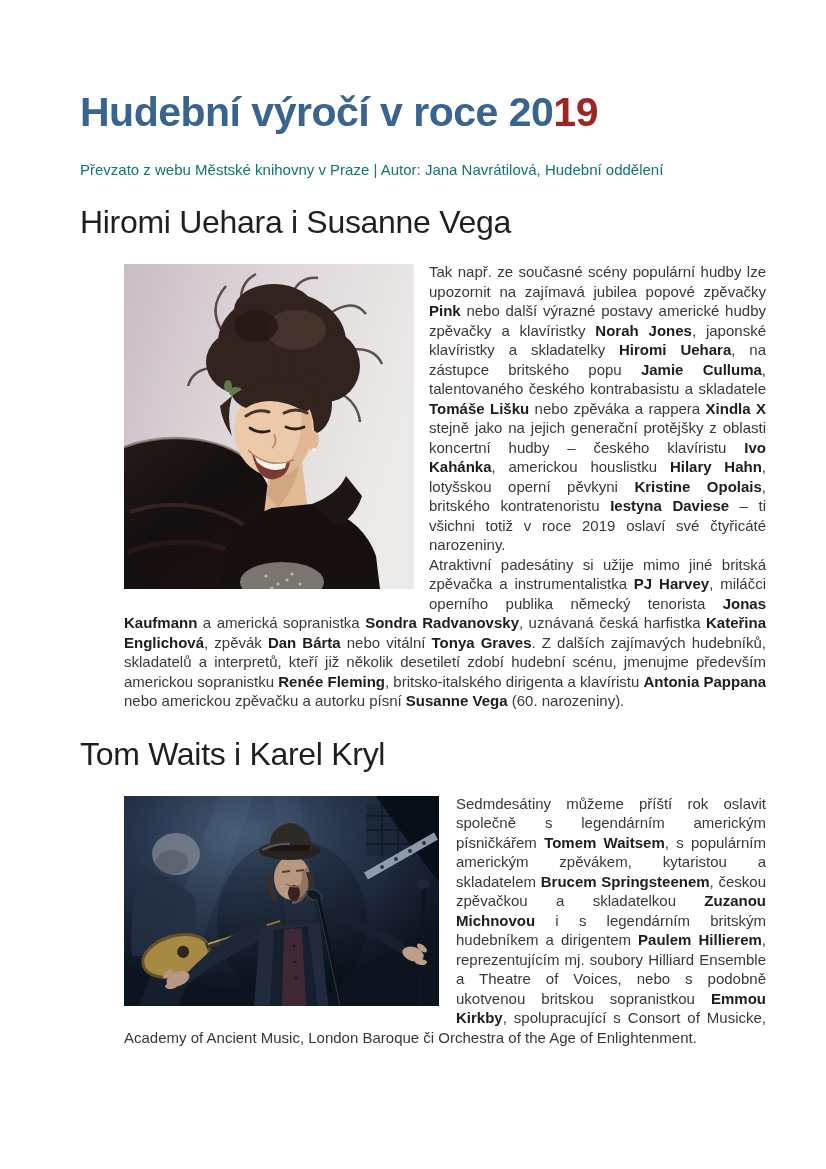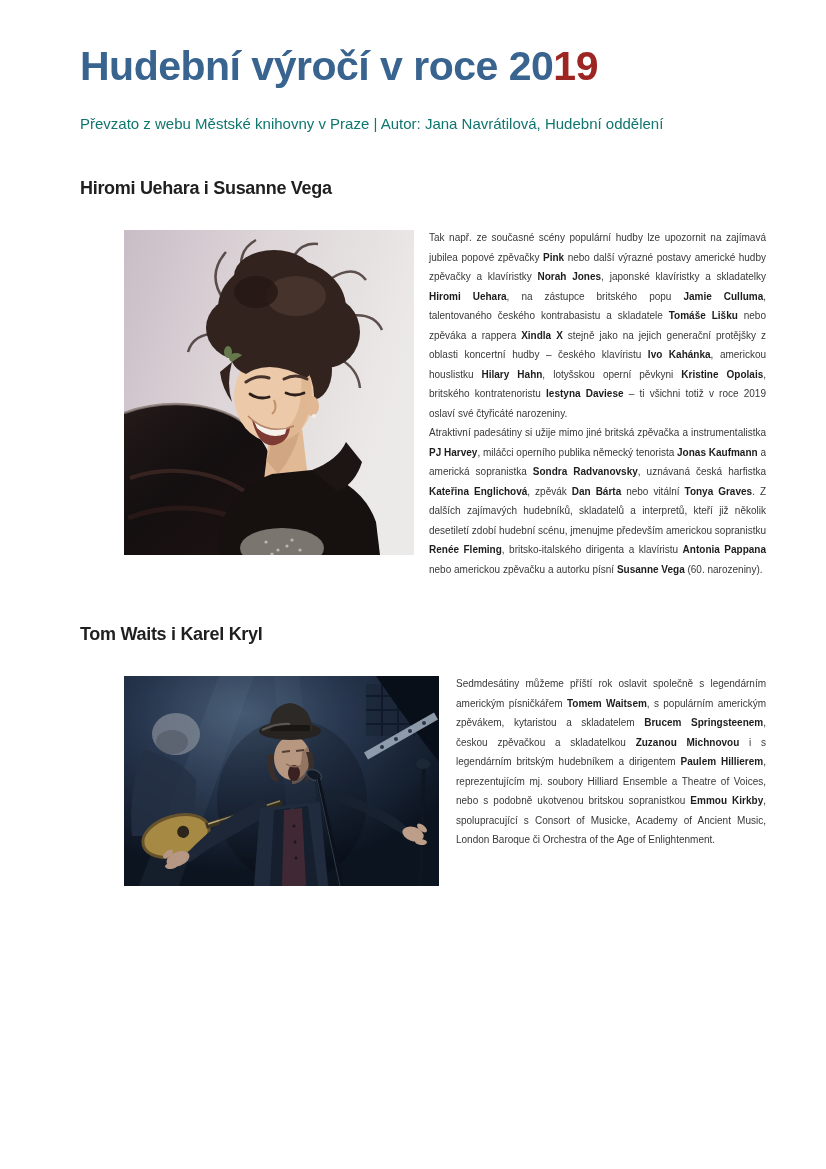--- a/index.html
+++ b/index.html
@@ -7,40 +7,40 @@
     position:relative;
     width:826px;height:1169px;
     background:#ffffff;
     box-sizing:border-box;
     padding:0 60px 0 80px;
     overflow:hidden;
     font-family:"Liberation Sans","DejaVu Sans",sans-serif;
     color:var(--body-text,#383838);
   }
   h1.page-title{
-    margin:0;padding-top:42px;
+    margin:0;padding-top:88px;
     font-size:41px;line-height:48px;
     font-weight:bold;letter-spacing:-0.5px;
     color:var(--title-main,#38648f);
   }
   h1.page-title .accent{color:var(--title-accent,#9e2622);}
   p.byline{
     margin:24px 0 0 0;
     font-size:15px;line-height:19px;
     color:#0f766e;
   }
   h2.section-heading{
-    margin:40px 0 25px 0;
-    font-size:18px;line-height:30px;
-    font-weight:bold;
+    margin:28px 0 25px 0;
+    font-size:32px;line-height:30px;
+    font-weight:normal;
     color:var(--heading,#1f1f1f);
     letter-spacing:-0.3px;
     clear:both;
   }
-  .flow{font-size:10px;line-height:19.5px;padding-left:44px;}
+  .flow{font-size:15px;line-height:19.5px;padding-left:44px;}
   .flow::after{content:"";display:block;clear:both;}
   .para{
     margin:0;
     text-align:justify;
     color:var(--body-text,#383838);
   }
   .para b{color:#1d1d1d;}
   figure.photo{
     float:left;
     margin:2px 15px 15px 0;

